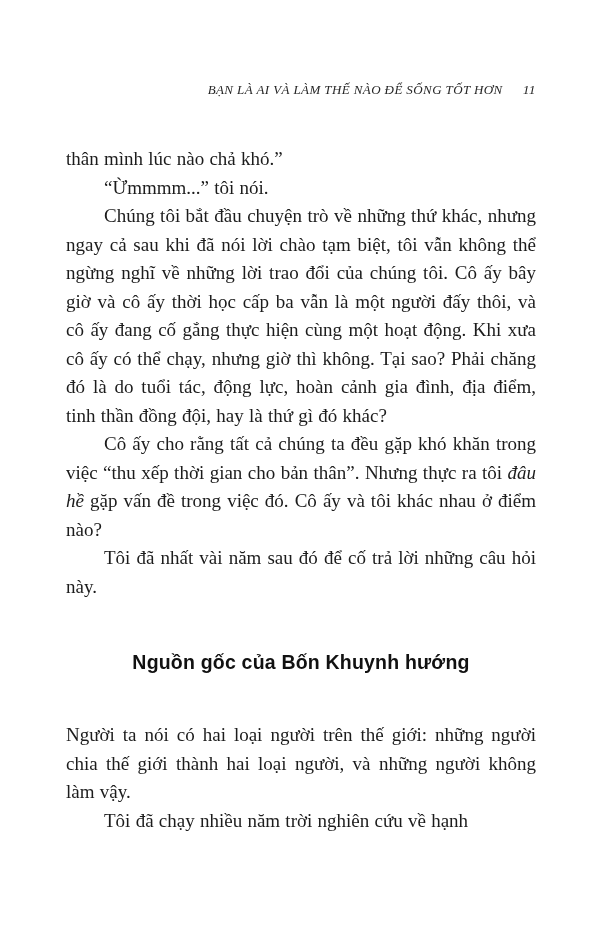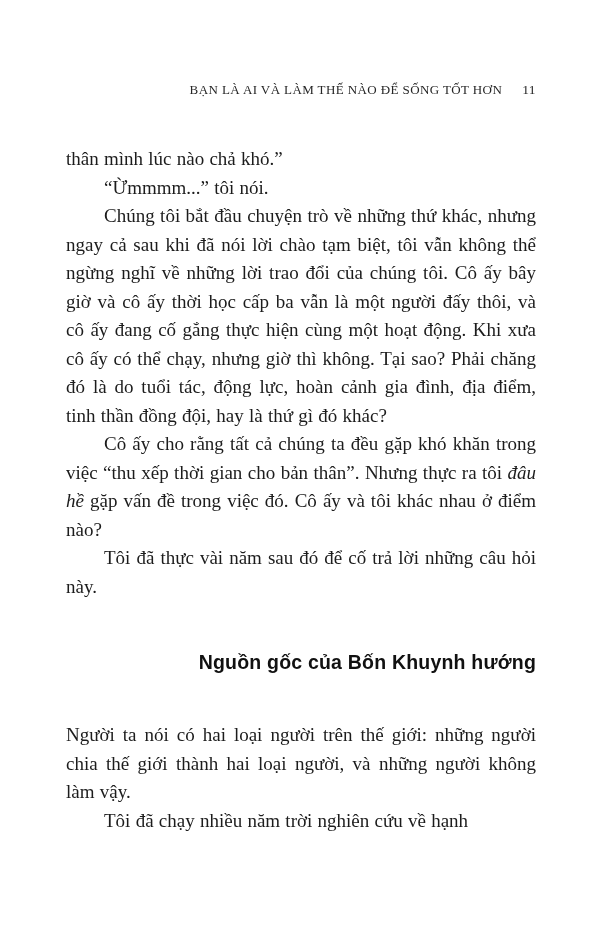--- a/index.html
+++ b/index.html
@@ -20,20 +20,21 @@
   }
   .running-header {
     display: flex;
     justify-content: flex-end;
     align-items: baseline;
     font-size: 13px;
     letter-spacing: 0.4px;
     color: #262626;
     margin-bottom: 24px;
     white-space: nowrap;
+    font-style: italic;
   }
   .running-header .header-page-num {
     margin-left: 20px;
     font-size: 13.5px;
     margin-top: 32px;
   }
   .page-body p {
     margin: 0;
     font-size: 19px;
     line-height: 28.5px;
@@ -45,21 +46,21 @@
     text-indent: 0;
     margin-top: 47px;
   }
   .page-body p em {
     font-style: italic;
   }
   .section-heading {
     font-family: "Liberation Sans", sans-serif;
     font-weight: bold;
     font-size: 19.5px;
-    text-align: right;
+    text-align: center;
     color: #111111;
     margin: 50px 0 40px 0;
     letter-spacing: 0.2px;
   }
 </style>
 </head>
 <body>
 
 <div class="page">
 
@@ -71,21 +72,21 @@
   <main class="page-body">
 
     <p class="no-indent">thân mình lúc nào chả khó.”</p>
 
     <p>“Ừmmmm...” tôi nói.</p>
 
     <p>Chúng tôi bắt đầu chuyện trò về những thứ khác, nhưng ngay cả sau khi đã nói lời chào tạm biệt, tôi vẫn không thể ngừng nghĩ về những lời trao đổi của chúng tôi. Cô ấy bây giờ và cô ấy thời học cấp ba vẫn là một người đấy thôi, và cô ấy đang cố gắng thực hiện cùng một hoạt động. Khi xưa cô ấy có thể chạy, nhưng giờ thì không. Tại sao? Phải chăng đó là do tuổi tác, động lực, hoàn cảnh gia đình, địa điểm, tinh thần đồng đội, hay là thứ gì đó khác?</p>
 
     <p><span>Cô ấy cho rằng tất cả chúng ta đều gặp khó khăn trong việc “thu xếp thời gian cho bản thân”. Nhưng thực ra tôi </span><em>đâu hề</em><span> gặp vấn đề trong việc đó. Cô ấy và tôi khác nhau ở điểm nào?</span></p>
 
-    <p>Tôi đã thực vài năm sau đó để cố trả lời những câu hỏi này.</p>
+    <p>Tôi đã nhất vài năm sau đó để cố trả lời những câu hỏi này.</p>
 
     <h2 class="section-heading">Nguồn gốc của Bốn Khuynh hướng</h2>
 
     <p class="no-indent">Người ta nói có hai loại người trên thế giới: những người chia thế giới thành hai loại người, và những người không làm vậy.</p>
 
 
     <p>Tôi đã chạy nhiều năm trời nghiên cứu về hạnh</p>
 
   </main>
 

